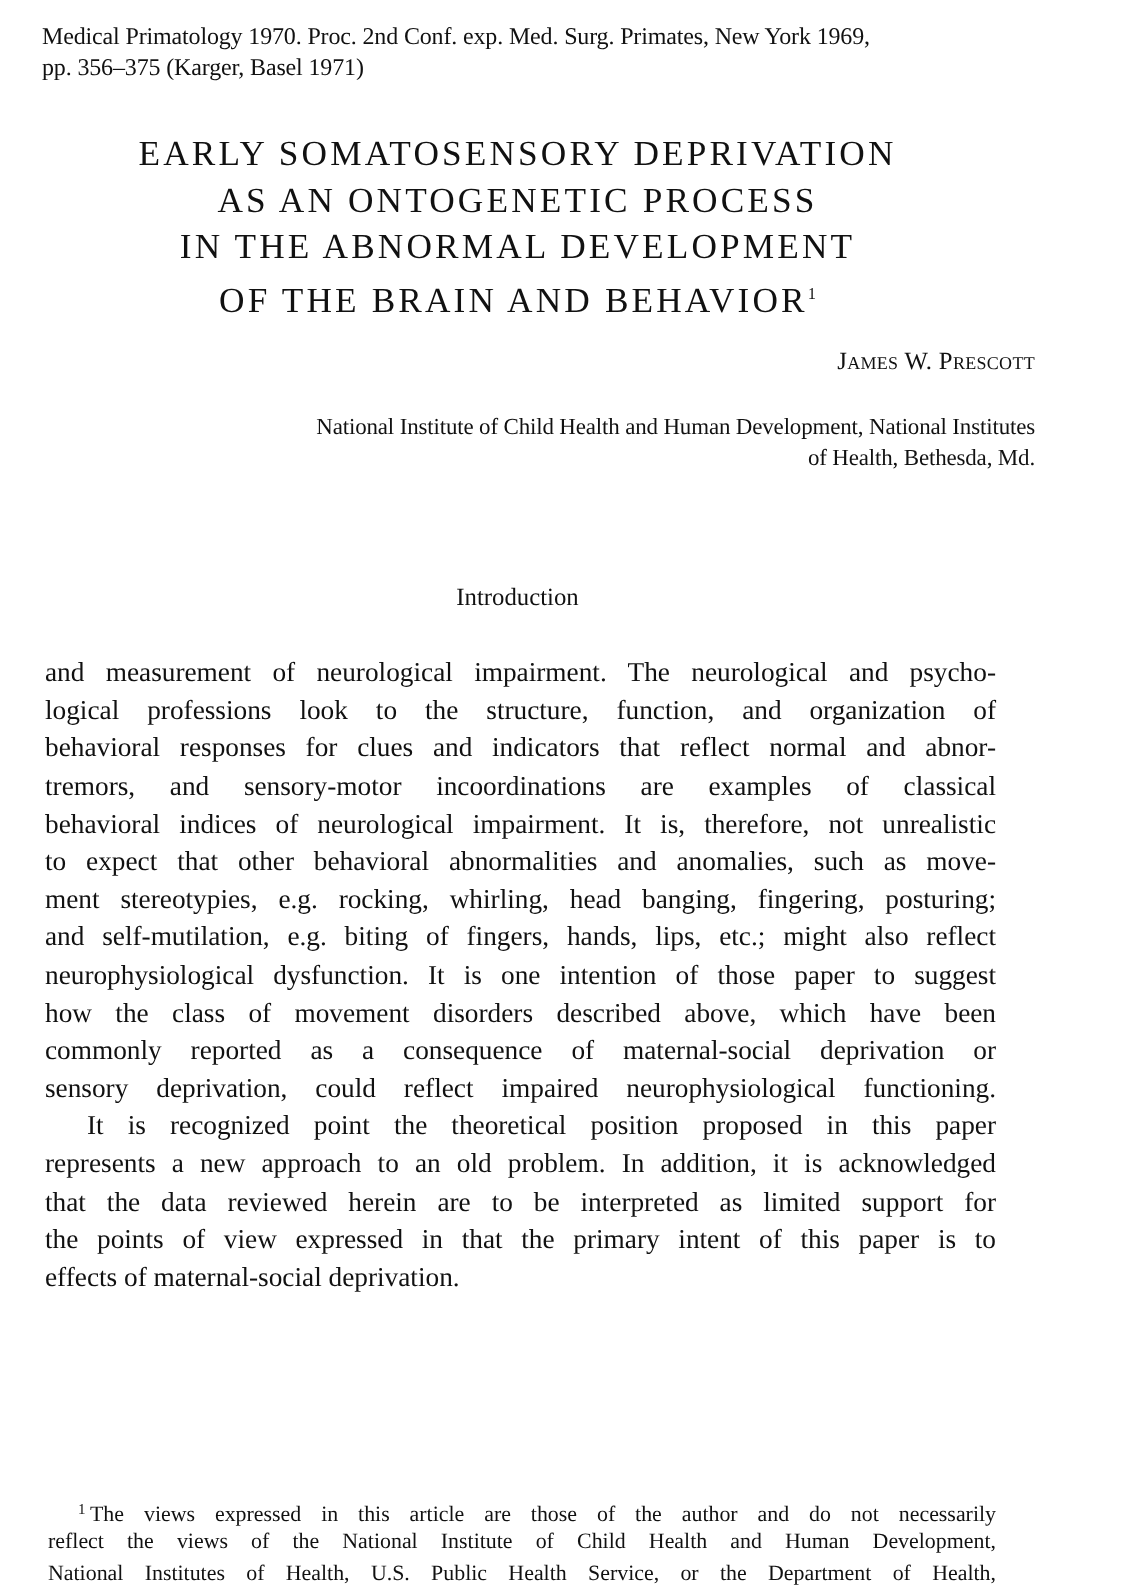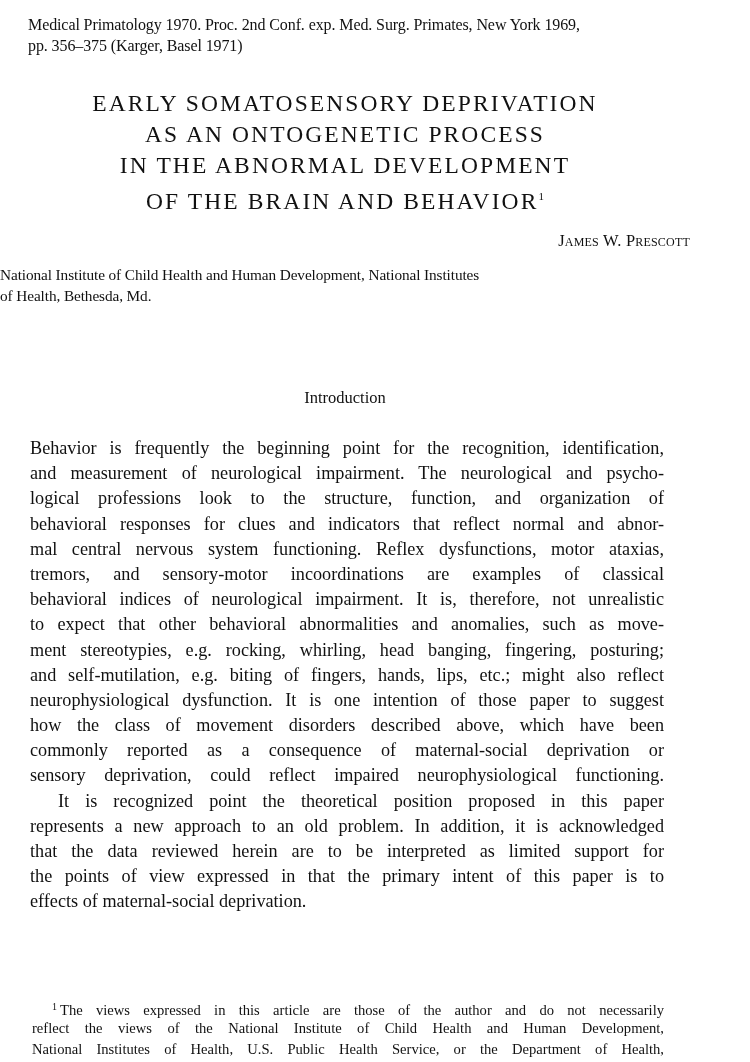--- a/index.html
+++ b/index.html
@@ -48,23 +48,23 @@
     width: 690px;
     text-align: right;
     font-size: 16.5px;
     line-height: 20px;
     font-variant: small-caps;
     letter-spacing: 0.2px;
   }
   .affiliation {
     position: absolute;
     left: 0;
-    top: 264px;
+    top: 274px;
     width: 690px;
-    text-align: left;
+    text-align: right;
     font-size: 15.3px;
     line-height: 21px;
     letter-spacing: -0.1px;
   }
   .affiliation div { white-space: nowrap; }
   .section-heading {
     position: absolute;
     left: 0;
     top: 387px;
     width: 690px;
@@ -131,25 +131,23 @@
 
 <div class="affiliation">
   <div>National Institute of Child Health and Human Development, National Institutes</div>
   <div>of Health, Bethesda, Md.</div>
 </div>
 
 <div class="section-heading">Introduction</div>
 
 <div class="body-text">
   <div>
-    <span class="line">Behavior is frequently the beginning point for the recognition, identification,</span>
     <span class="line">and measurement of neurological impairment. The neurological and psycho-</span>
     <span class="line">logical professions look to the structure, function, and organization of</span>
     <span class="line">behavioral responses for clues and indicators that reflect normal and abnor-</span>
-    <span class="line">mal central nervous system functioning. Reflex dysfunctions, motor ataxias,</span>
     <span class="line">tremors, and sensory-motor incoordinations are examples of classical</span>
     <span class="line">behavioral indices of neurological impairment. It is, therefore, not unrealistic</span>
     <span class="line">to expect that other behavioral abnormalities and anomalies, such as move-</span>
     <span class="line">ment stereotypies, e.g. rocking, whirling, head banging, fingering, posturing;</span>
     <span class="line">and self-mutilation, e.g. biting of fingers, hands, lips, etc.; might also reflect</span>
     <span class="line">neurophysiological dysfunction. It is one intention of those paper to suggest</span>
     <span class="line">how the class of movement disorders described above, which have been</span>
     <span class="line">commonly reported as a consequence of maternal-social deprivation or</span>
     <span class="line">sensory deprivation, could reflect impaired neurophysiological functioning.</span>
   </div>

